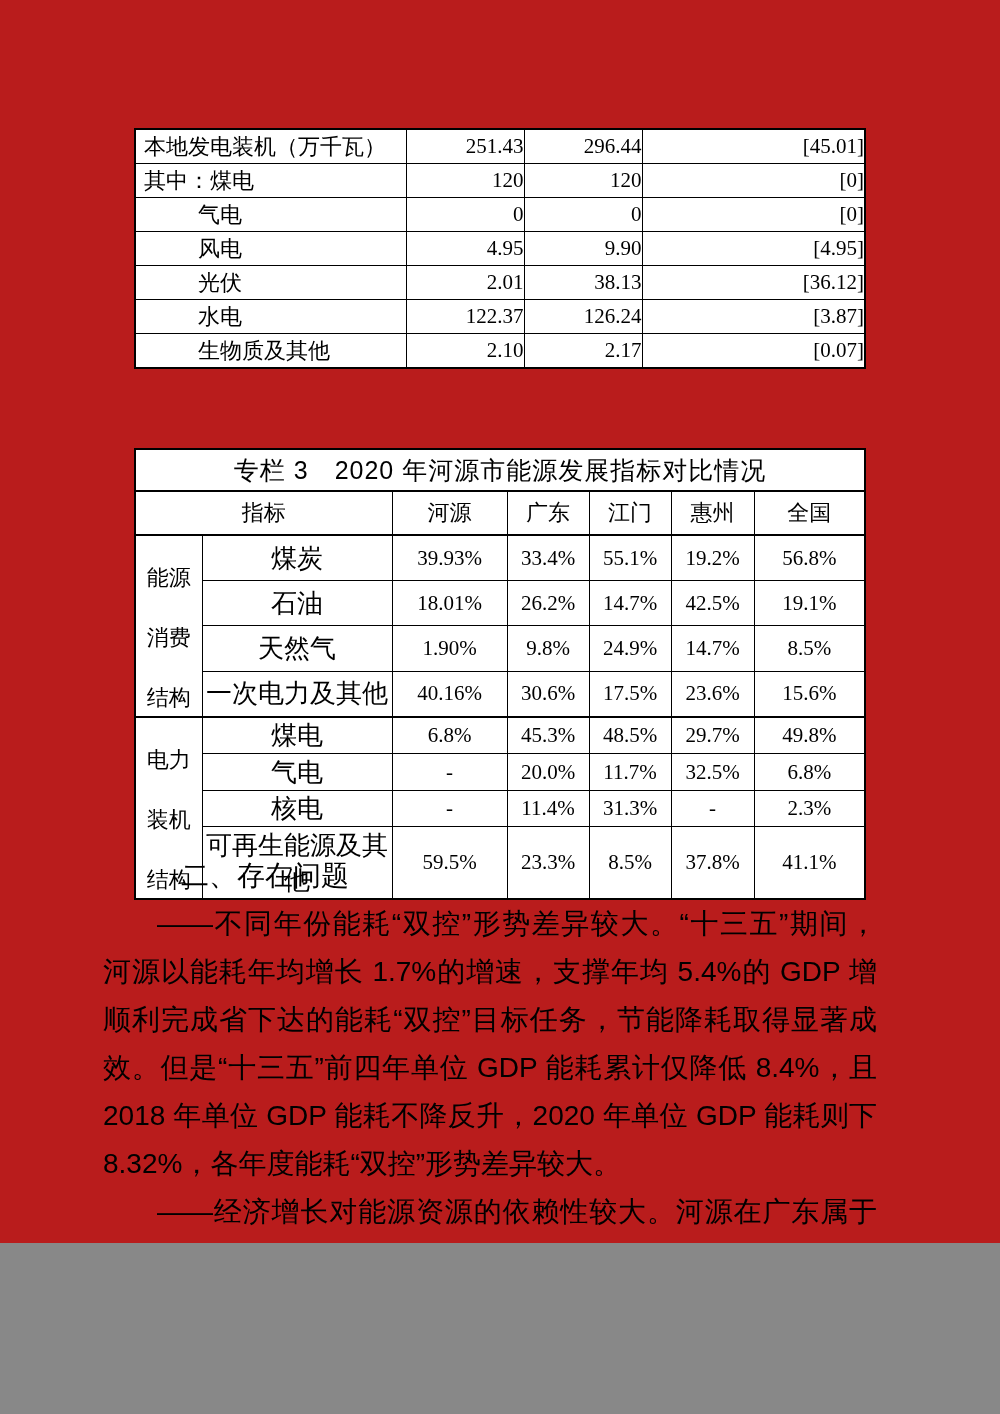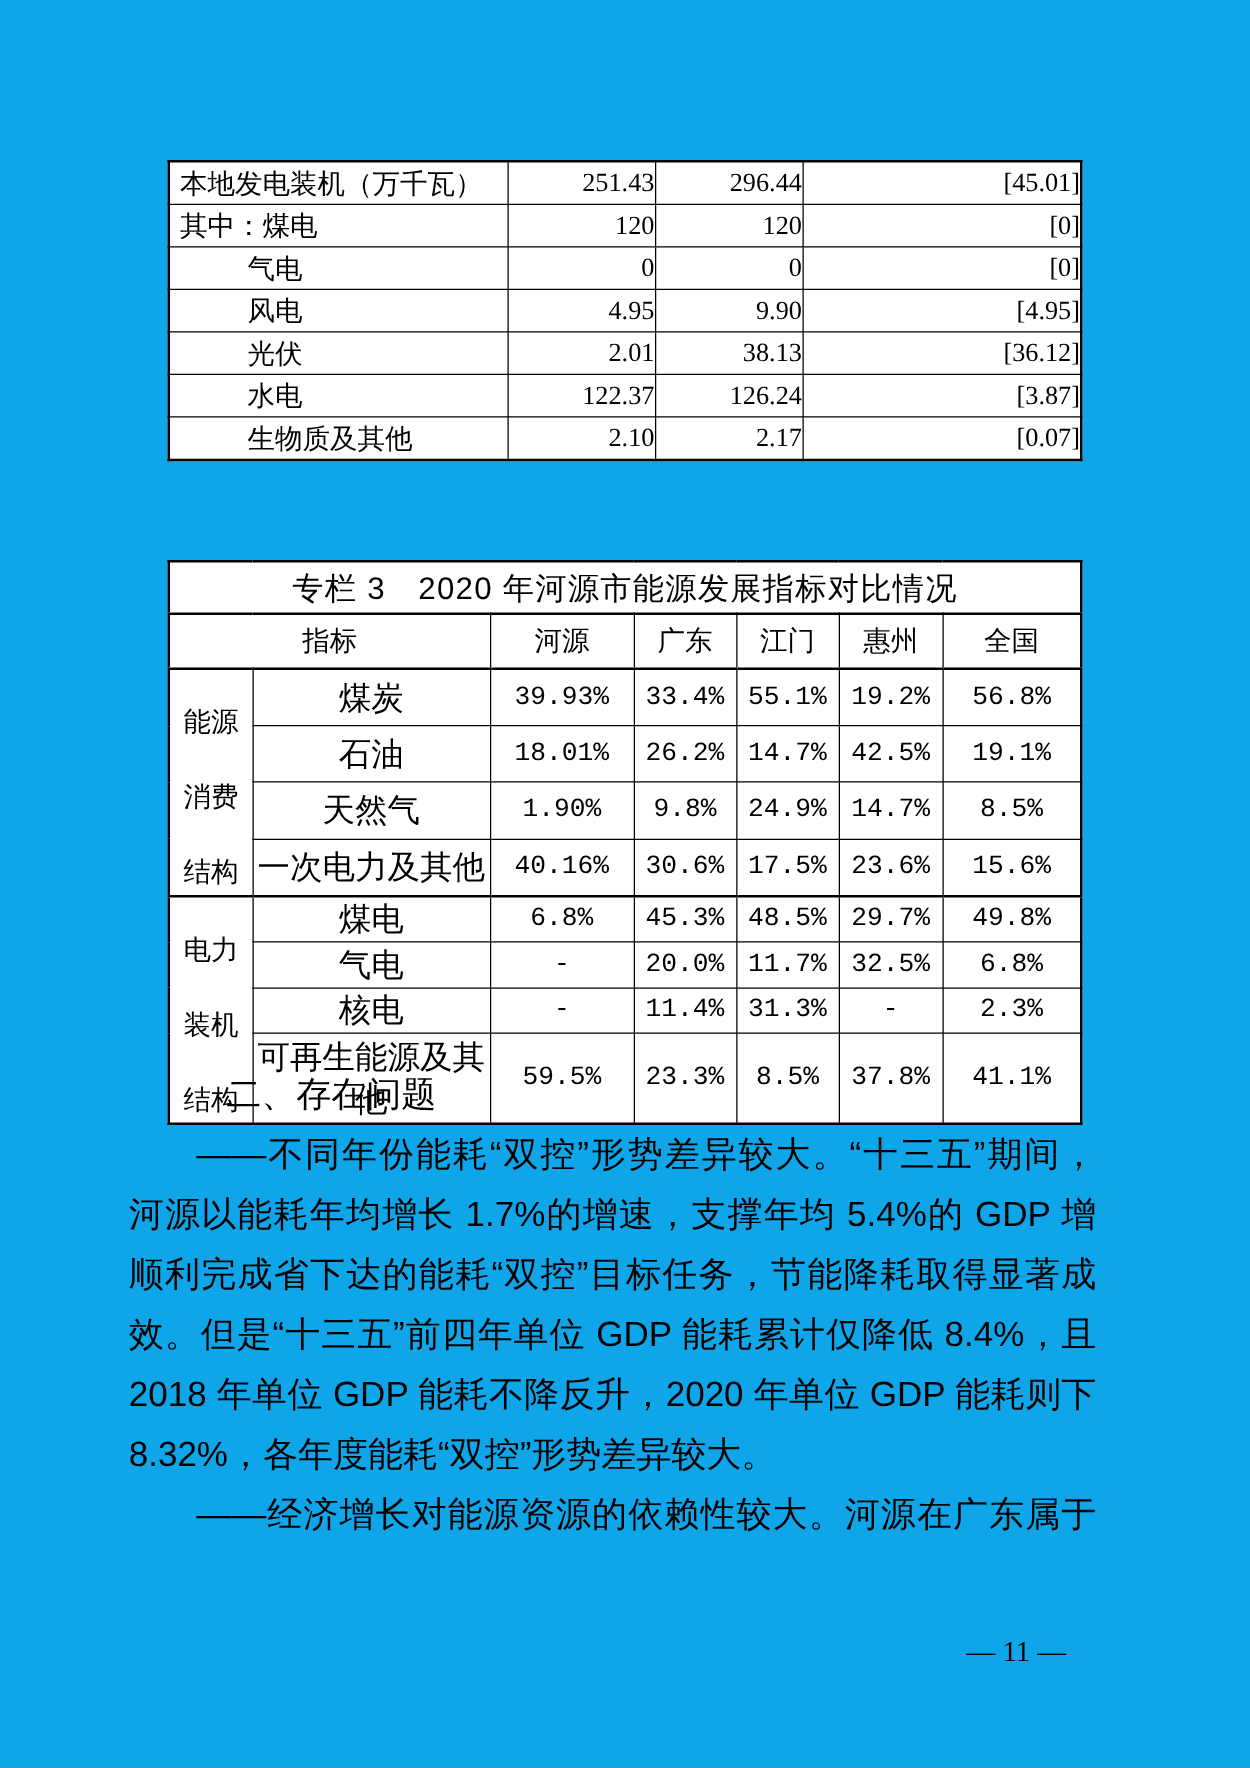--- a/index.html
+++ b/index.html
@@ -1,38 +1,38 @@
 <!DOCTYPE html>
 <html><head>
 <meta charset="utf-8">
 <style>
   html,body { margin:0; padding:0; background:#888; }
   .page {
-    position:relative; width:1000px; height:1414px; margin:0 auto;
-    background:#0ea5e9; color:#000;
+    position:relative; width:1000px; height:1243px; margin:0 auto;
+    background:#b91c1c; color:#000;
     font-family:"Liberation Sans", sans-serif;
   }
   table { border-collapse:collapse; table-layout:fixed; position:absolute; background:#fff; }
   .t1, .t2 { left:134px; top:0; width:730px; border:2px solid #000; }
   td { border:1.5px solid #000; overflow:hidden; padding:0; vertical-align:middle; }
 
   
   .t1 { top:128px; }
   .t1 td { height:33px; font-size:21px; }
   .t1 td.lbl { text-align:left; padding-left:8px; font-size:22px; }
   .t1 tr.indent td.lbl { padding-left:62px; }
   .t1 td.num { text-align:right; font-family:"Liberation Serif", serif; }
 
   
   .t2 { top:448px; }
   .t2 td { height:34px; font-size:21px; text-align:center; }
   .t2 tr.title-row td { height:40px; font-size:25px; border-bottom-width:2px; letter-spacing:1px; }
   .t2 tr.header-row td { height:42px; font-size:22px; border-bottom-width:2px; }
   .t2 td.rowlbl { font-size:26px; }
-  .t2 td.num { font-family:Liberation Mono, monospace; }
+  .t2 td.num { font-family:Liberation Serif, serif; }
   .t2 td.group { font-size:22px; vertical-align:middle; }
   .t2 td.group div { line-height:36px; text-align:center;margin-top:24px; }
   .t2 td.gsep { border-top:2.5px solid #000; }
 
   
   .content { position:absolute; left:103px; top:852px; width:774px; }
   .line {
     height:48px; line-height:48px; font-size:28px;
     text-align:justify; text-align-last:justify;
     white-space:normal; overflow:hidden;

